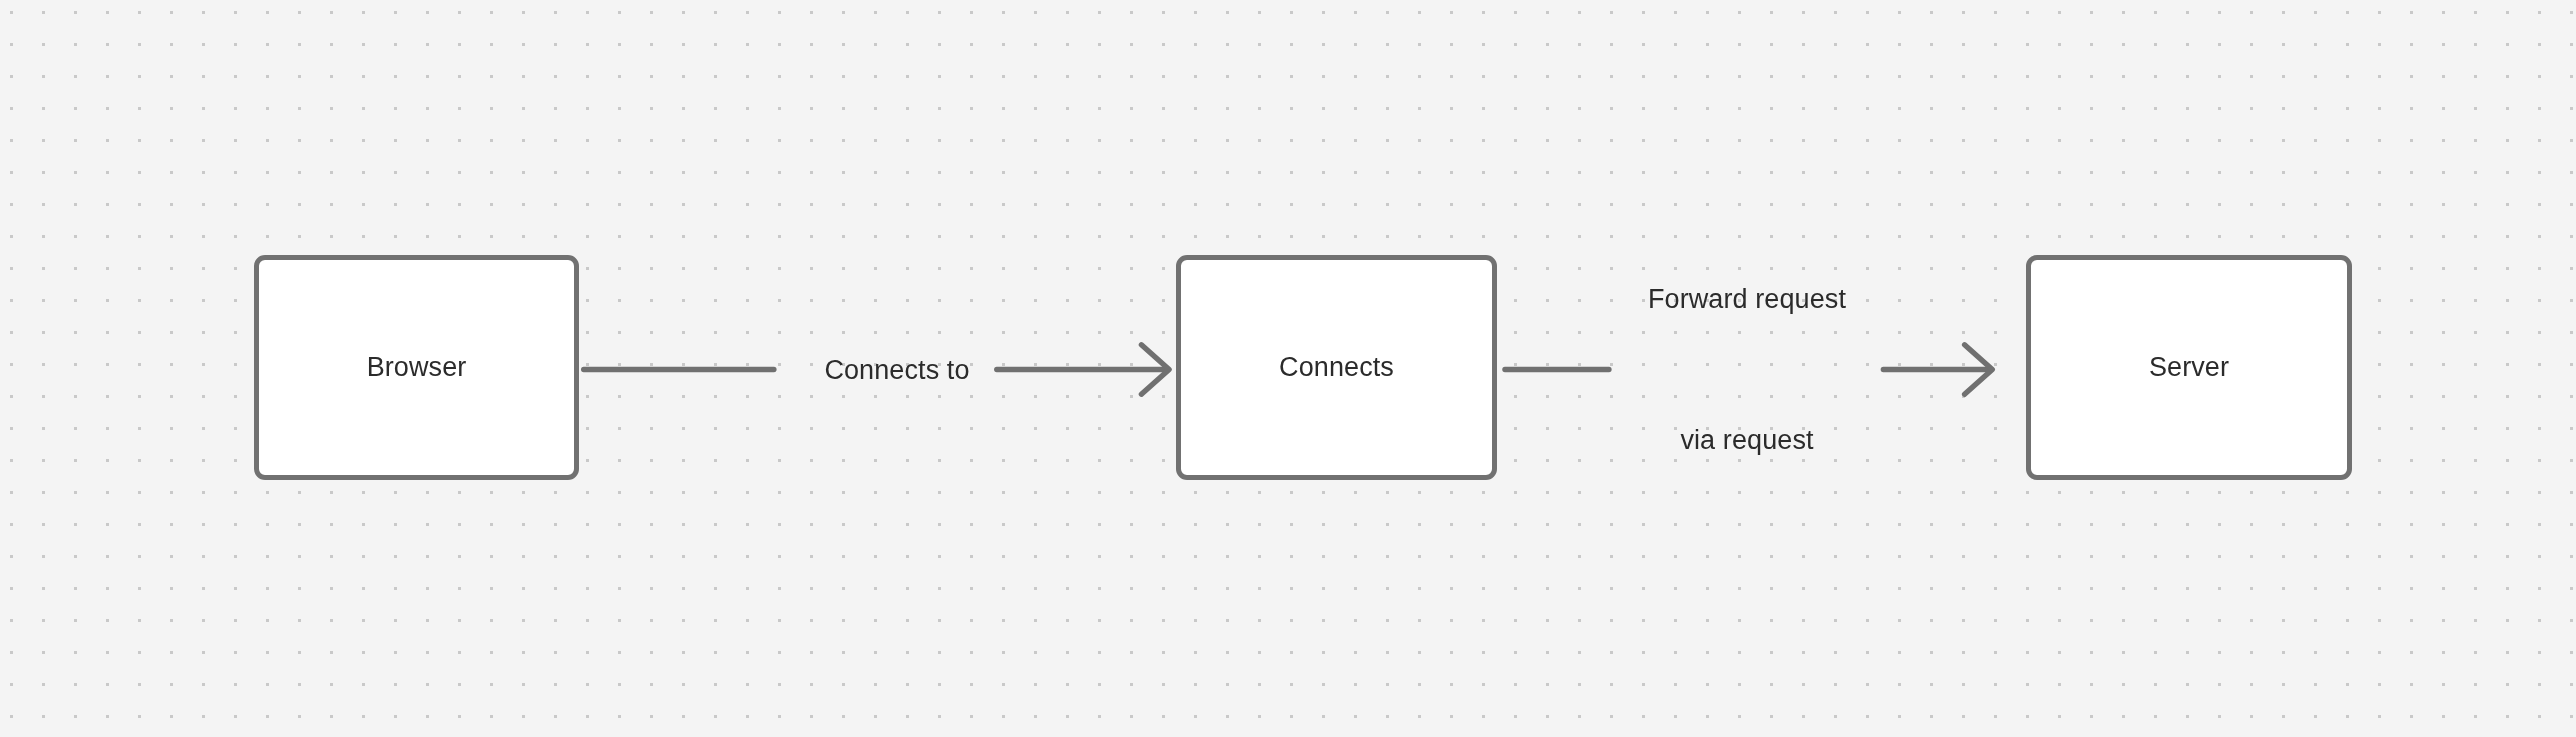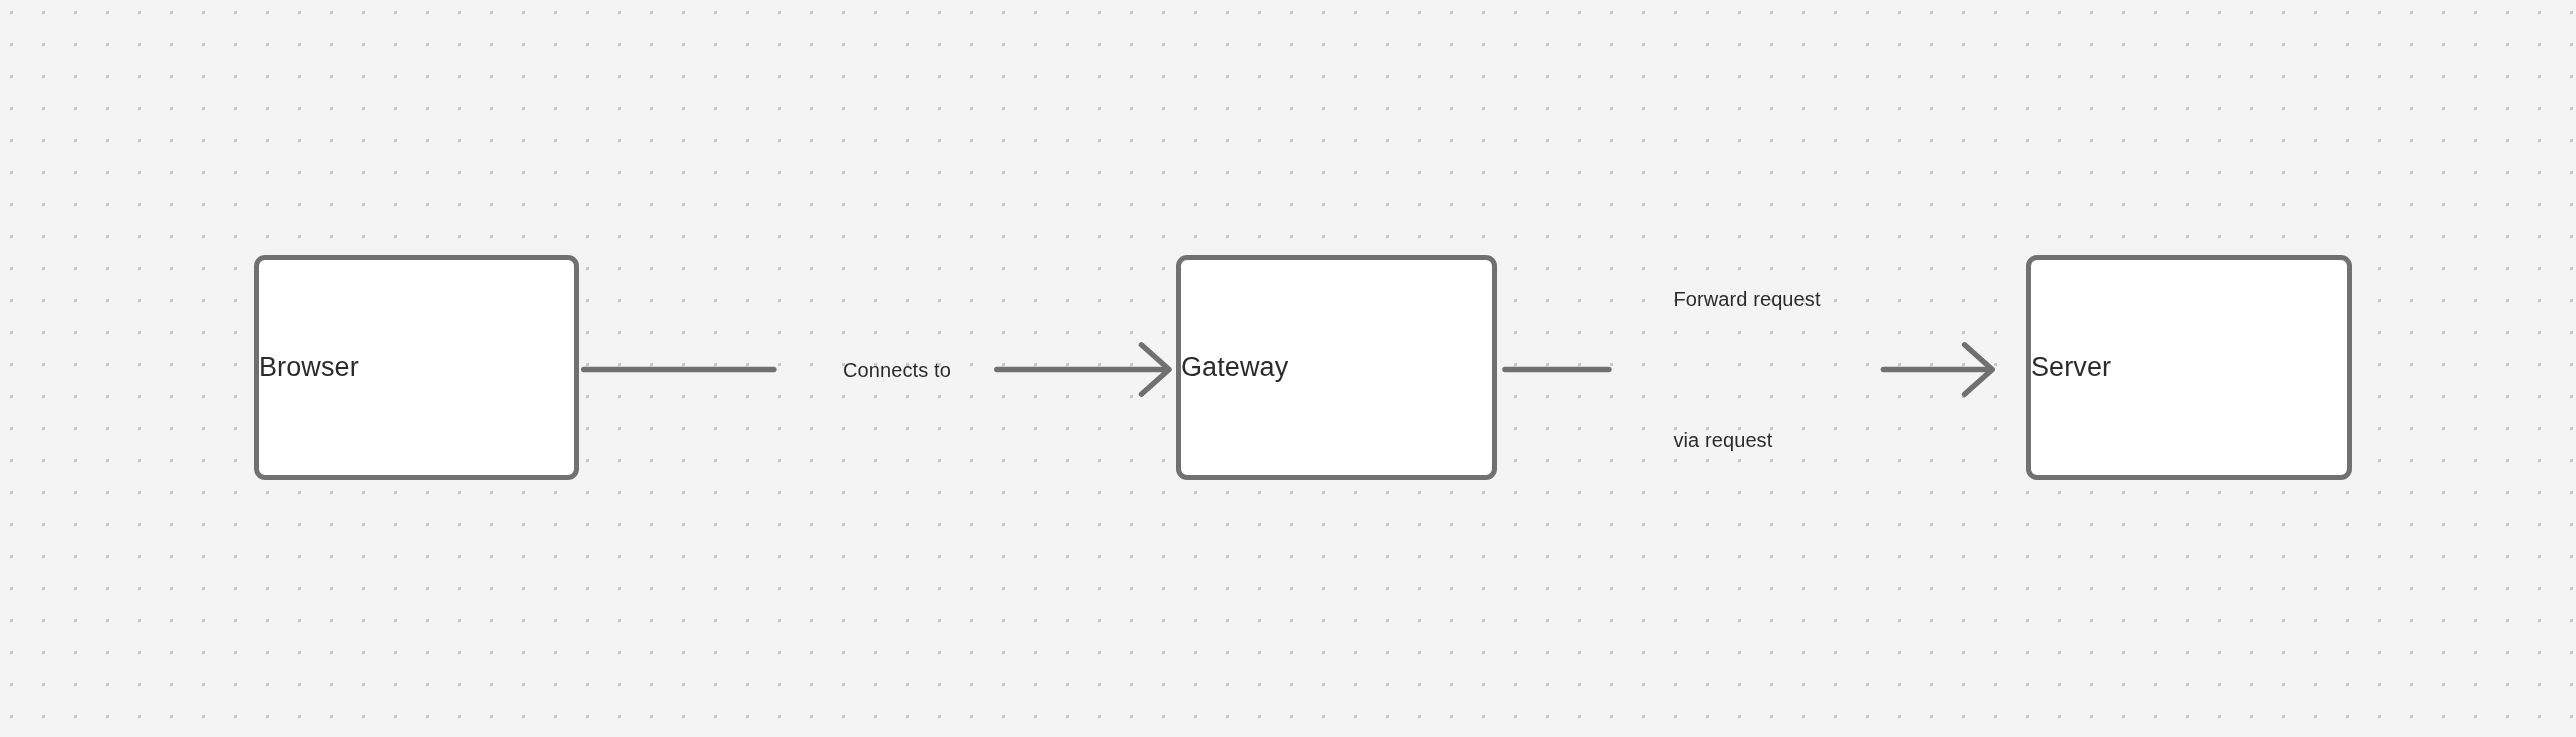--- a/index.html
+++ b/index.html
@@ -51,41 +51,43 @@
 
   
   .node {
     position: absolute;
     box-sizing: border-box;
     background: #ffffff;
     border: 5.2px solid #717171;
     border-radius: 11px;
     display: flex;
     align-items: center;
+    justify-content: center;
   }
   .node-label {
     font-size: 27px;
     line-height: 1.2;
     color: #2b2b2b;
     letter-spacing: 0.1px;
     white-space: nowrap;
     user-select: none;
   }
 
   #node-browser { left: 254px;  top: 255px; width: 325px; height: 225px; }
   #node-gateway { left: 1176px; top: 255px; width: 321px; height: 225px; }
   #node-server  { left: 1998px; top: 255px; width: 326px; height: 225px; margin-left: 28px; }
 
   
   .edge-label {
     position: absolute;
     transform: translate(-50%, -50%);
-    font-size: 20px;
+    font-size: 27px;
     line-height: 47px;
     color: #2b2b2b;
+    text-align: center;
     white-space: pre;
     letter-spacing: 0.1px;
     user-select: none;
   }
   #edge-label-1 { left: 877px;  top: 370px; margin-left: 20px; }
   #edge-label-2 { left: 1747px; top: 370px; }
 </style>
 </head>
 <body>
 
@@ -111,21 +113,21 @@
   <div class="edge-label" id="edge-label-2">
     <div>Forward request</div>
     <div>via request</div>
   </div>
 
   <div class="node" id="node-browser">
     <span class="node-label">Browser</span>
   </div>
 
   <div class="node" id="node-gateway">
-    <span class="node-label">Gateway</span>
+    <span class="node-label">Connects</span>
   </div>
 
   <div class="node" id="node-server">
     <span class="node-label">Server</span>
   </div>
 
 </div>
 
 
 </body></html>

